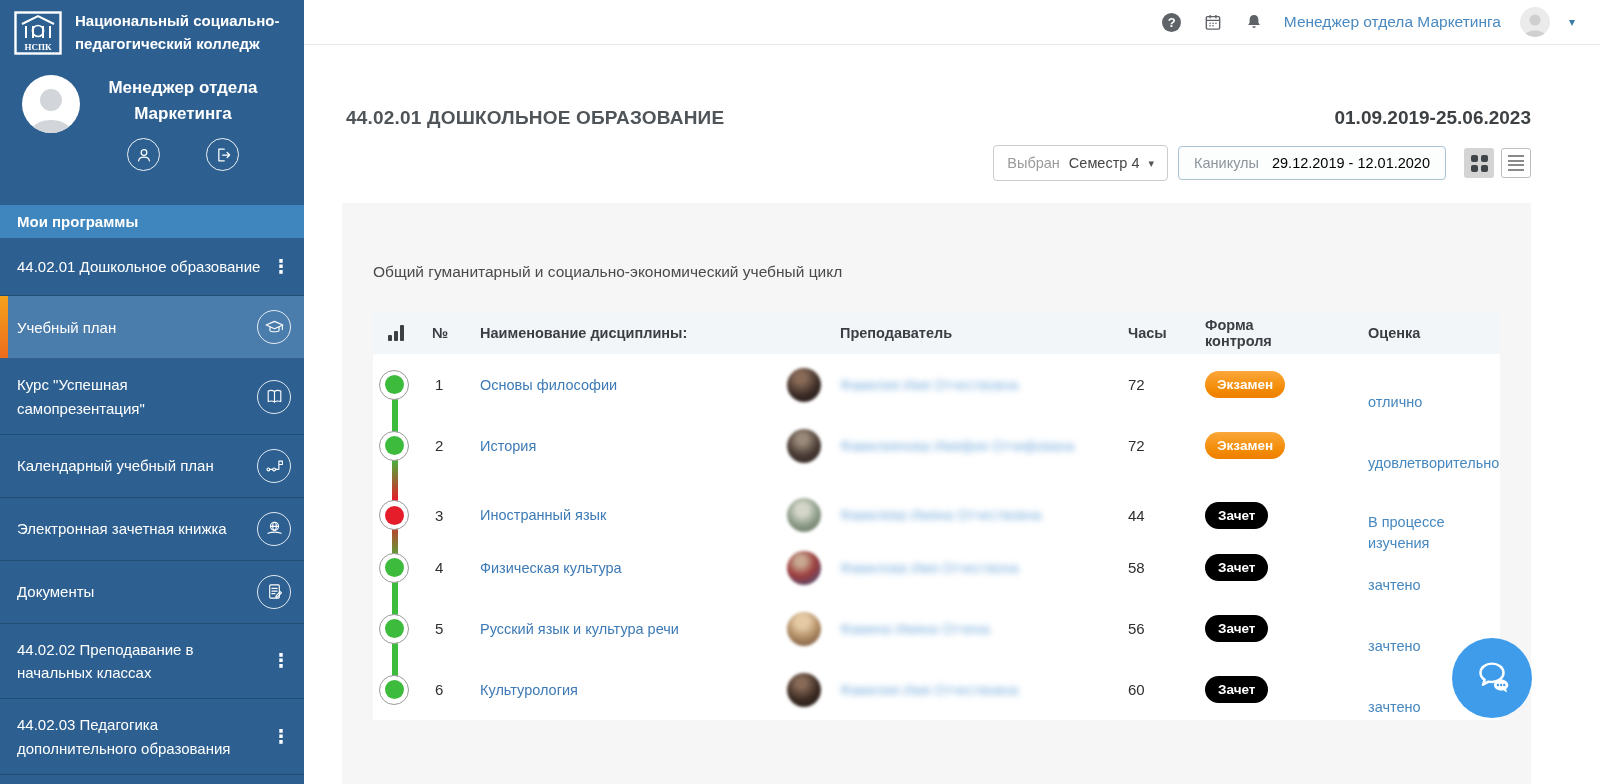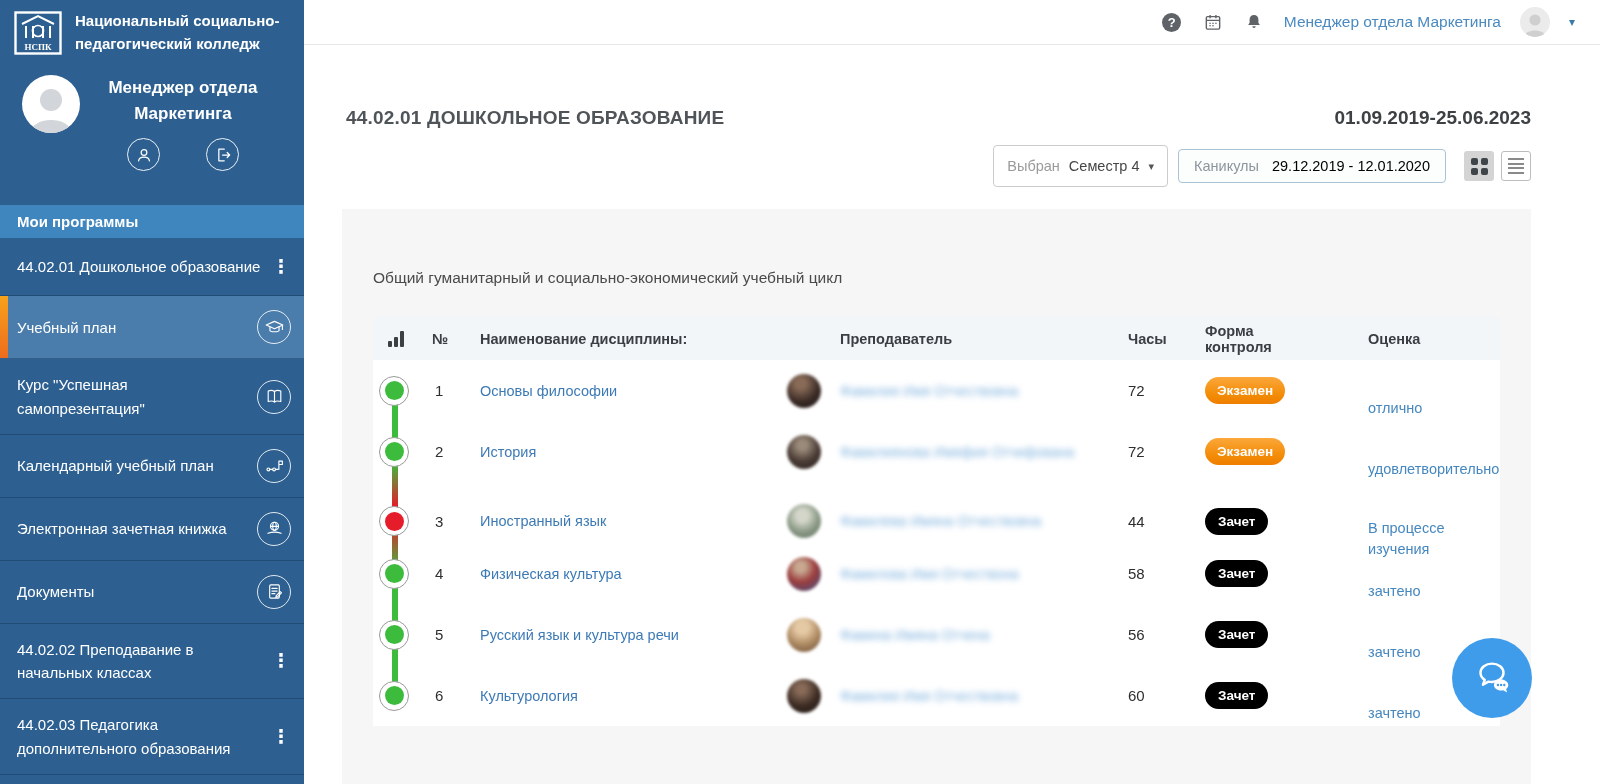--- a/index.html
+++ b/index.html
@@ -41,21 +41,21 @@
   .avatar-sm { width:30px; height:30px; border-radius:50%; background:#ebebeb; overflow:hidden;
     display:flex; align-items:flex-end; justify-content:center; cursor:pointer; }
   .tb-caret { color:#3a7ca8; font-size:12px; cursor:pointer; }
 
   .content { padding:0 70px 0 42px; }
   .title-row { display:flex; justify-content:space-between; align-items:baseline; margin-top:62px; }
   .prog-title { font-size:19px; font-weight:bold; color:#4f5458; letter-spacing:.2px; }
   .prog-dates { font-size:19px; font-weight:bold; color:#3d4144; }
 
   .controls { display:flex; justify-content:flex-end; align-items:center; gap:10px; margin-top:16px; }
-  .sem-select { height:42px; background:#fff; border:1px solid #ccc; border-radius:4px;
+  .sem-select { height:36px; background:#fff; border:1px solid #ccc; border-radius:4px;
     display:flex; align-items:center; gap:9px; padding:0 13px; font-size:14.5px; cursor:pointer; }
   .sem-select .pre { color:#9b9b9b; }
   .sem-select .val { color:#454545; }
   .sem-select .crt { color:#555; font-size:11px; }
   .period-btn { width:256px; height:34px; background:#3a8cc3; border:1px solid #2a7cb2; border-radius:4px;
     color:#fff; font-weight:bold; font-size:14.5px; display:flex; align-items:center; justify-content:center; cursor:pointer; }
   .holidays { height:34px; border:1px solid #a9c2d4; border-radius:4px; background:#fcfefe;
     display:flex; align-items:center; gap:13px; padding:0 15px; font-size:14.5px; margin-right:8px; }
   .holidays .lab { color:#8d959c; }
   .holidays .dts { color:#000000; }

